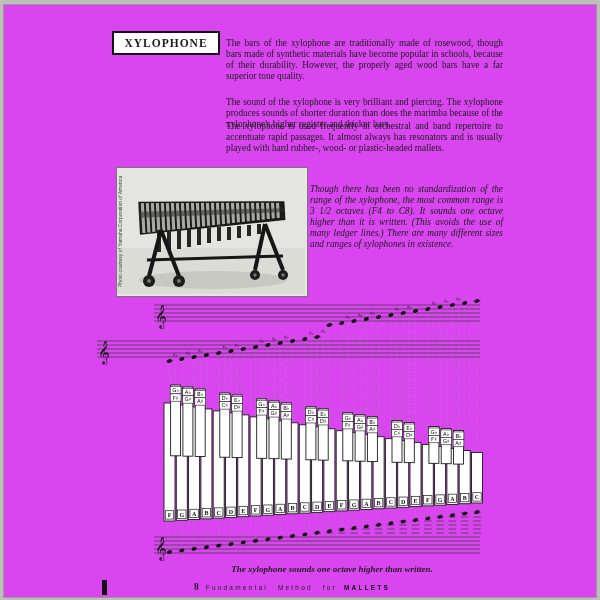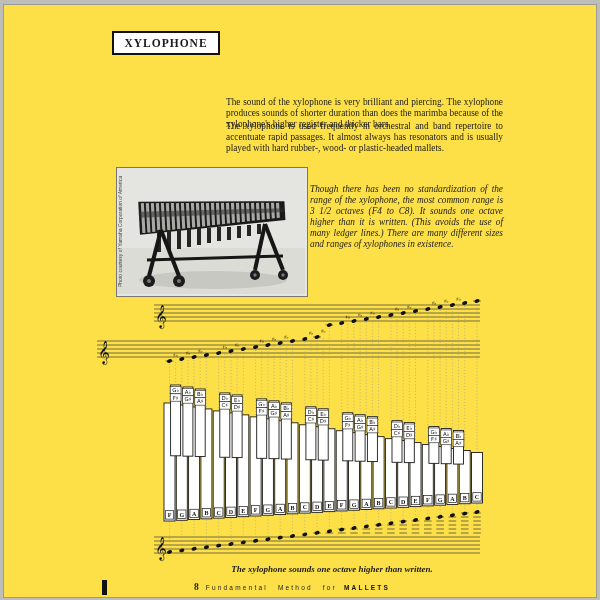--- a/index.html
+++ b/index.html
@@ -1,16 +1,16 @@
 <!DOCTYPE html>
 <html><head>
 <meta charset="utf-8">
 <style>
   html,body{margin:0;padding:0;background:#bdbdb9;}
-  .page{position:relative;width:592px;height:592px;margin:4px auto 0 auto;background:#fde047;
+  .page{position:relative;width:592px;height:592px;margin:4px auto 0 auto;background:#d946ef;
         border:1px solid #9a9a96;overflow:hidden;font-family:"Liberation Serif",serif;color:#1c1c1c;}
   .title-box{position:absolute;left:108px;top:26px;width:104px;height:20px;border:2px solid #111;
         background:#fff;text-align:center;line-height:20px;font-weight:bold;font-size:11.5px;
         letter-spacing:1px;font-family:"Liberation Serif",serif;}
   .para{position:absolute;font-size:9.3px;line-height:11px;text-align:justify;}
   .p1{left:222px;top:24px;width:277px;}
   .p2{left:222px;top:83px;width:277px;}
   .p3{left:222px;top:107px;width:277px;}
   .p4{left:306px;top:170px;width:193px;font-style:italic;}
   .photo{position:absolute;left:112px;top:162px;width:190px;height:128px;border:1px solid #777;
@@ -30,20 +30,21 @@
 </style>
 </head>
 <body>
 
 <div class="page">
 
   <div class="title-box">
     <span>XYLOPHONE</span>
   </div>
 
+  <p class="para p1">The bars of the xylophone are traditionally made of rosewood, though bars made of synthetic materials have become popular in schools, because of their durability.  However, the properly aged wood bars have a far superior tone quality.</p>
   <p class="para p2">The sound of the xylophone is very brilliant and piercing.  The xylophone produces sounds of shorter duration than does the marimba because of the xylophone's higher register and thicker bars.</p>
   <p class="para p3">The xylophone is used frequently in orchestral and band repertoire to accentuate rapid passages.  It almost always has resonators and is usually played with hard rubber-, wood- or plastic-headed mallets.</p>
 
   <div class="photo">
     <svg width="188" height="126" viewBox="0 0 188 126">
       <rect x="0" y="0" width="188" height="126" fill="#e4e4e0"></rect>
       <rect x="0" y="80" width="188" height="46" fill="#dcdcd7"></rect>
       <ellipse cx="96" cy="112" rx="74" ry="9" fill="#c8c8c3"></ellipse>
 
       <g transform="rotate(-3 94 46)">

